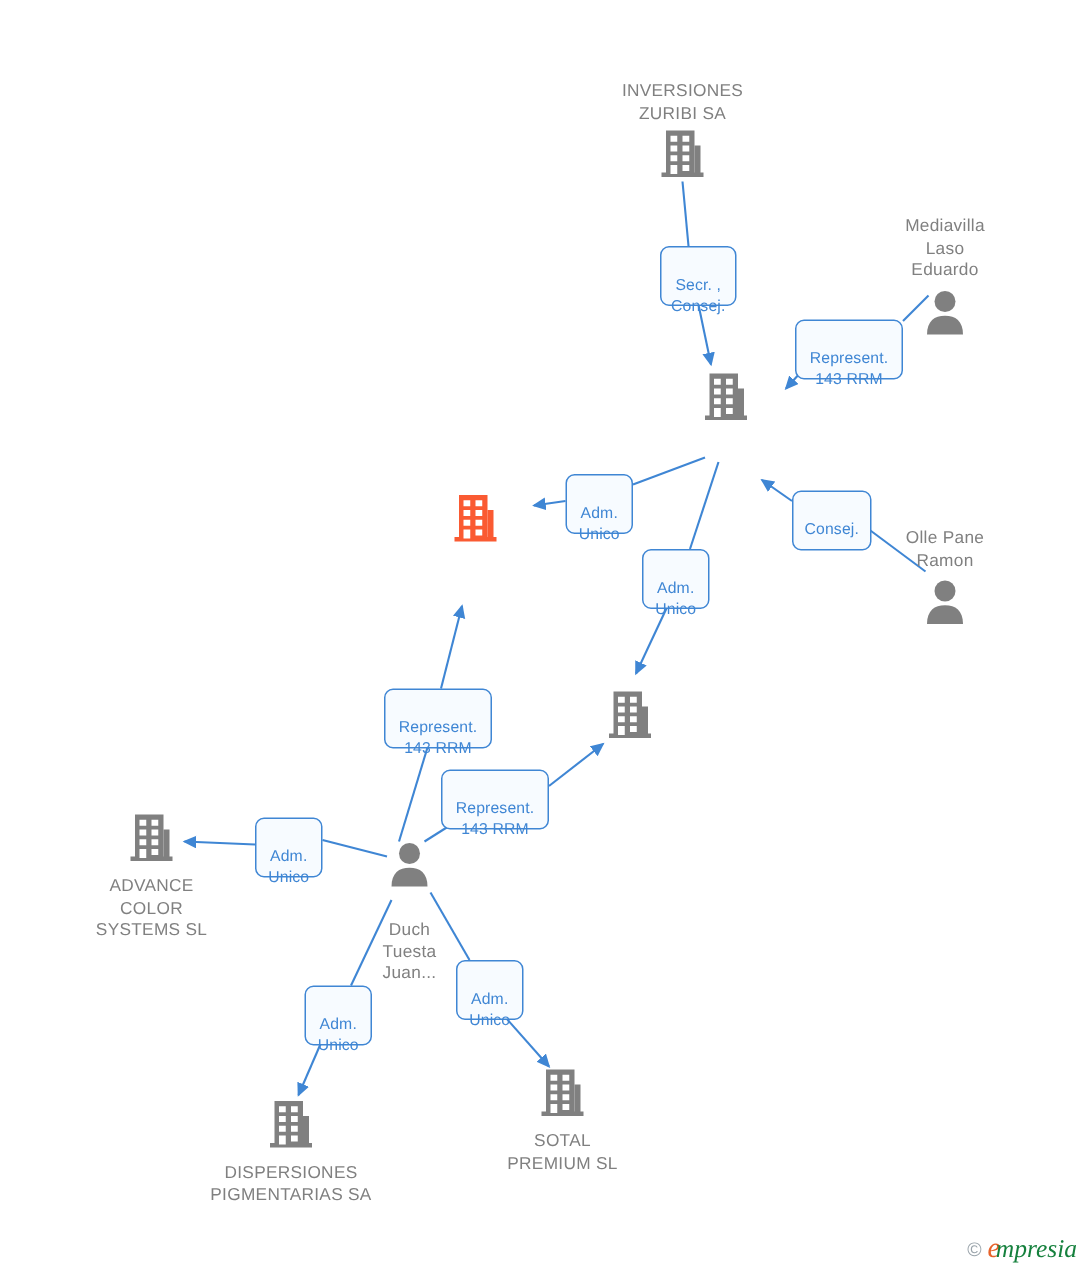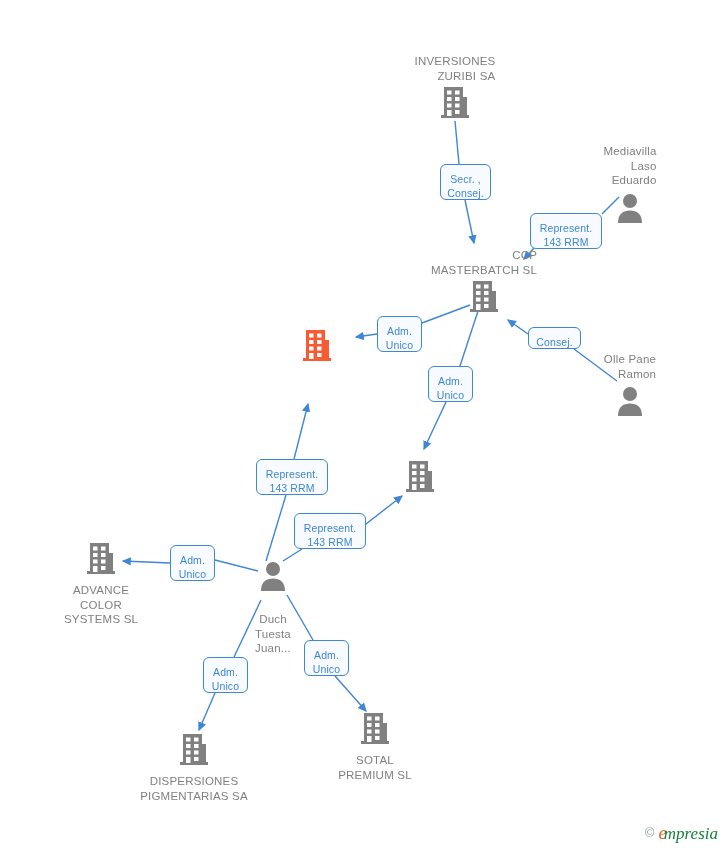--- a/index.html
+++ b/index.html
@@ -39,36 +39,36 @@
     text-align: center;
     letter-spacing: 0.2px;
     white-space: pre-line;
   }
   .node-label.focus {
     color: #8a8a8a;
   }
   .node-icon {
     display: block;
   }
-  .node.label-top .node-label { order: 0; margin-bottom: 3px; text-align: right; }
+  .node.label-top .node-label { order: 0; margin-bottom: 3px; }
   .node.label-top .node-icon  { order: 1; }
   .node.label-bottom .node-icon  { order: 0; }
   .node.label-bottom .node-label { order: 1; margin-top: 3px; }
 
   .edge-label {
     position: absolute;
     box-sizing: border-box;
     border: 1.4px solid #3f86d4;
     border-radius: 6px;
     background: #f7fbff;
     color: #3f86d4;
     font-size: 10.5px;
     line-height: 13.5px;
     text-align: center;
-    padding: 8px 6px;
+    padding: 19px 6px;
     white-space: pre-line;
     letter-spacing: 0.1px;
   }
   .watermark {
     position: absolute;
     right: 10px;
     bottom: 8px;
     display: flex;
     align-items: center;
     gap: 4px;
@@ -173,22 +173,20 @@
             <rect x="1" y="29" width="28" height="3" fill="#808080"></rect>
             <rect x="7" y="4.5" width="4.5" height="4" fill="#fff"></rect>
             <rect x="15" y="4.5" width="4.5" height="4" fill="#fff"></rect>
             <rect x="7" y="11" width="4.5" height="4" fill="#fff"></rect>
             <rect x="15" y="11" width="4.5" height="4" fill="#fff"></rect>
             <rect x="7" y="17.5" width="4.5" height="4" fill="#fff"></rect>
             <rect x="15" y="17.5" width="4.5" height="4" fill="#fff"></rect>
             <rect x="7" y="24" width="4.5" height="6" fill="#fff"></rect>
             <rect x="15" y="24" width="4.5" height="4" fill="#fff"></rect>
           </svg></div>
-        <div class="node-label">CCP
-MASTERBATCH SL</div>
       </div>
       <div class="node label-top" style="left: 317px; top: 329px;">
         <div class="node-icon"><svg width="30" height="34" viewBox="0 0 30 34">
             <rect x="4" y="1" width="19" height="29" fill="#FA5A32"></rect>
             <rect x="23" y="11" width="4" height="19" fill="#FA5A32"></rect>
             <rect x="1" y="29" width="28" height="3" fill="#FA5A32"></rect>
             <rect x="7" y="4.5" width="4.5" height="4" fill="#fff"></rect>
             <rect x="15" y="4.5" width="4.5" height="4" fill="#fff"></rect>
             <rect x="7" y="11" width="4.5" height="4" fill="#fff"></rect>
             <rect x="15" y="11" width="4.5" height="4" fill="#fff"></rect>

